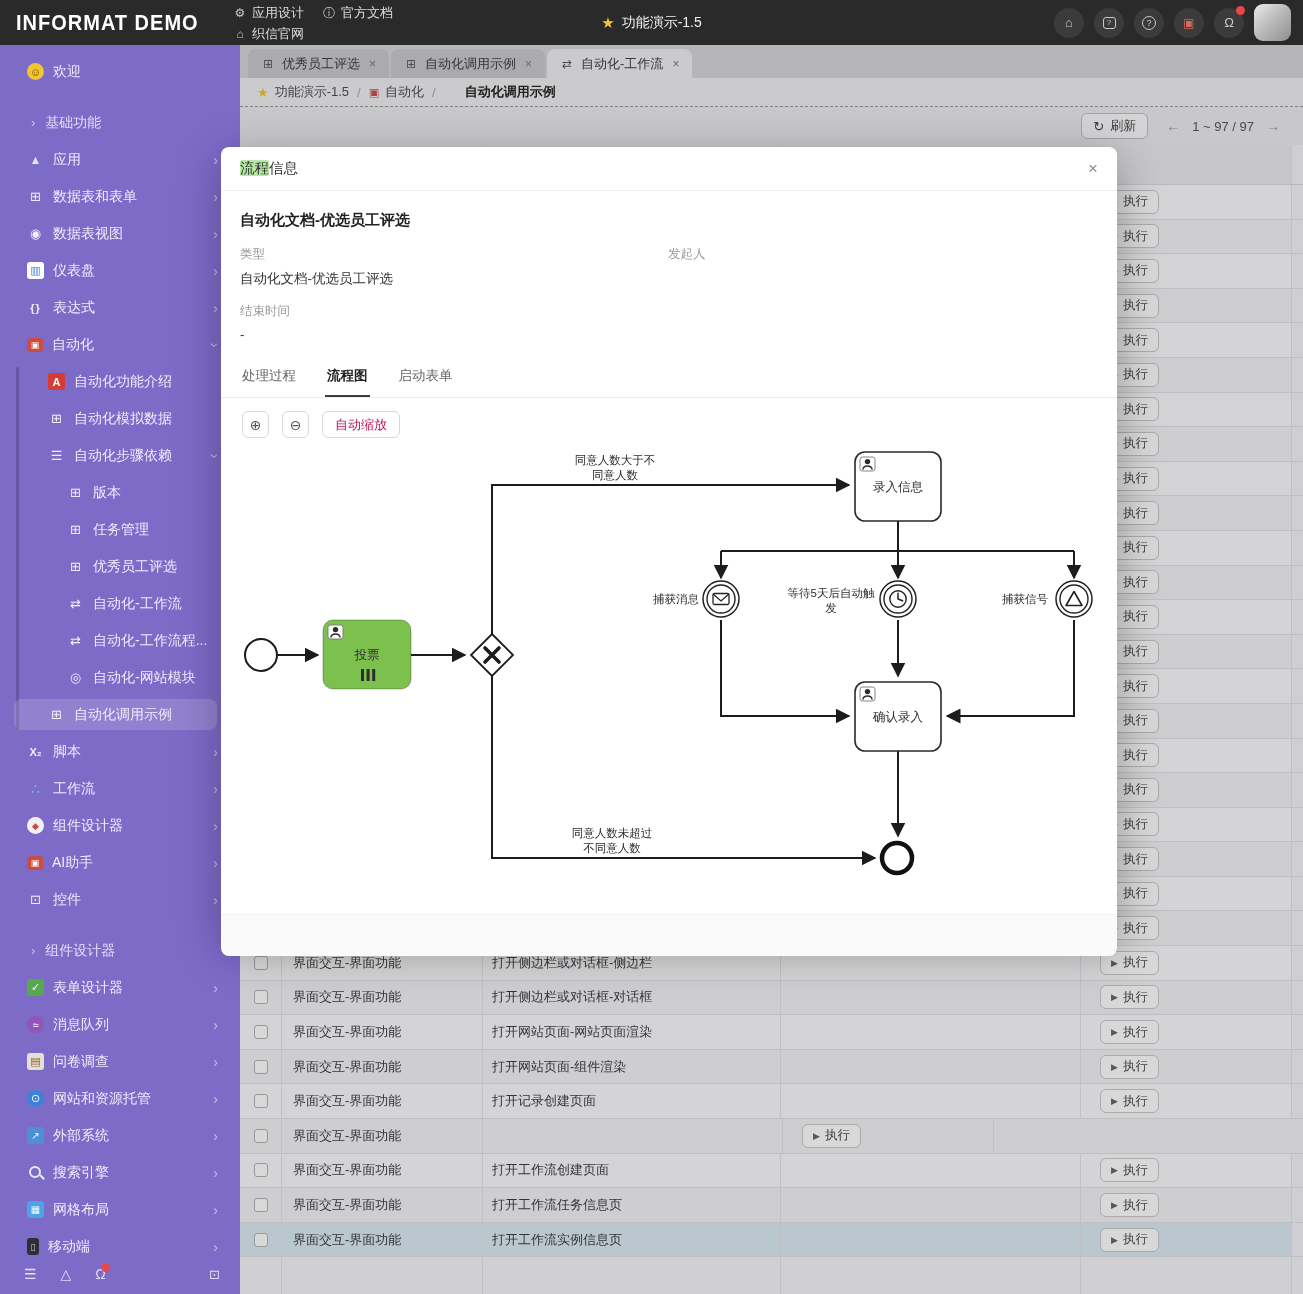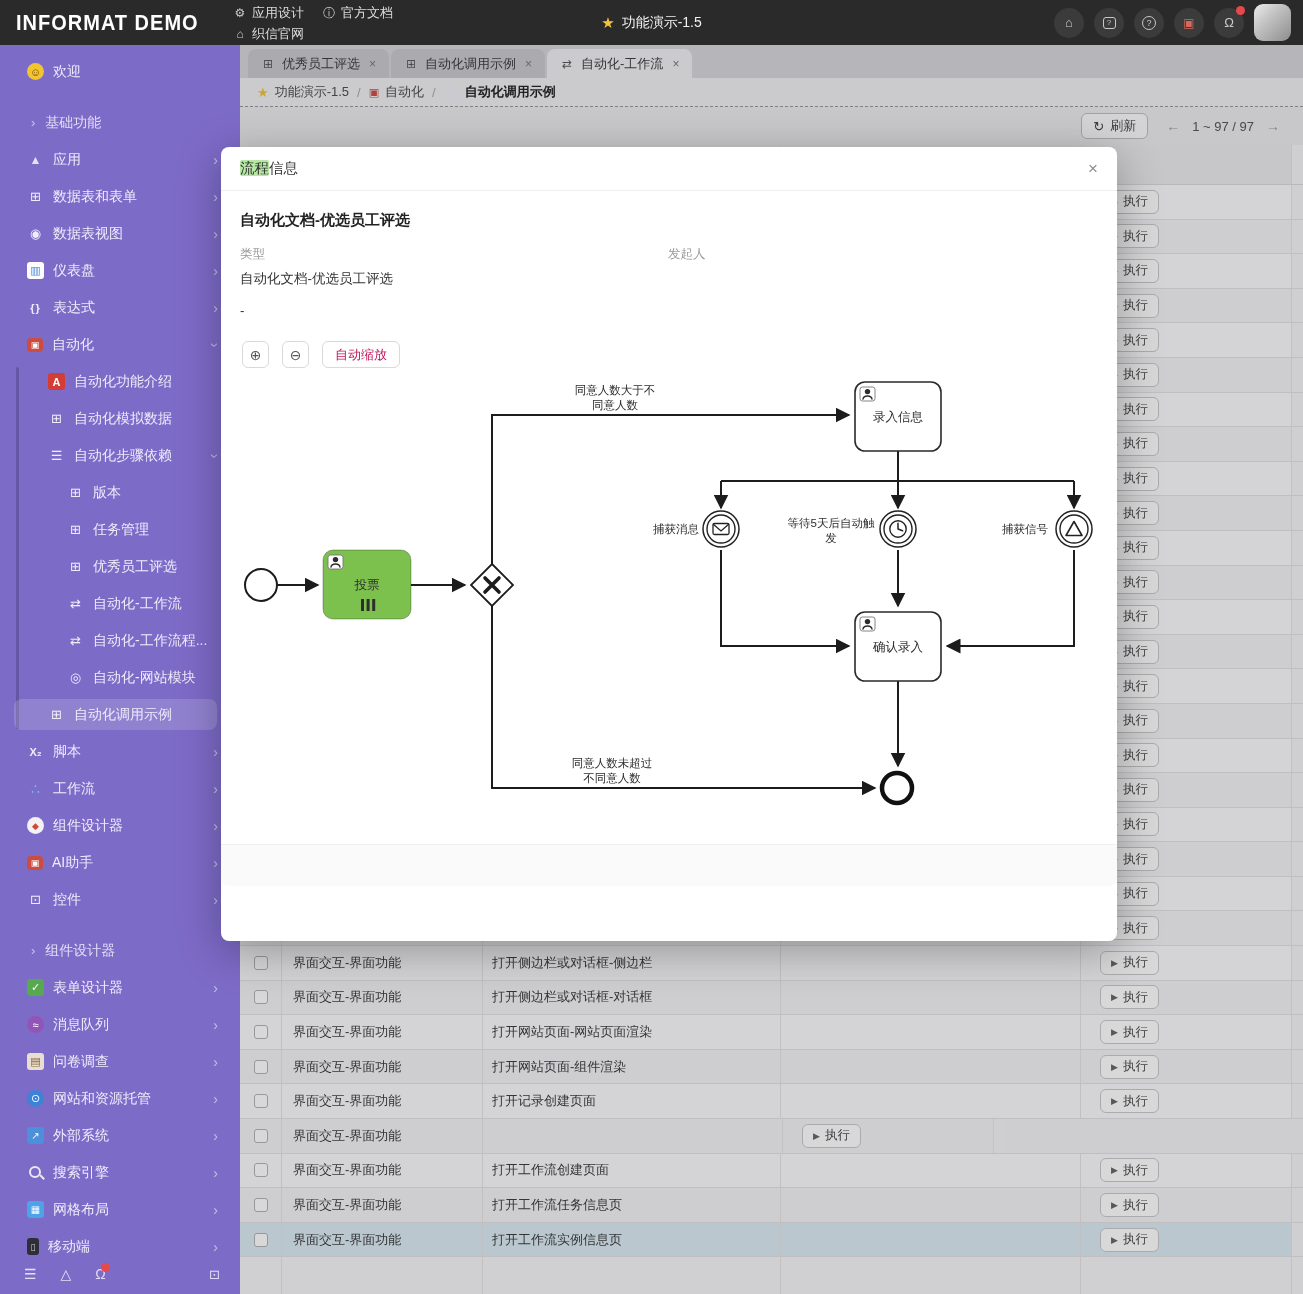--- a/index.html
+++ b/index.html
@@ -872,24 +872,30 @@
       <div class="m-heading">自动化文档-优选员工评选</div>
       <div class="fgrid" id="fgrid">
           <div class="fld">
             <div class="flabel">类型</div>
             <div class="fvalue">自动化文档-优选员工评选</div>
           </div>
           <div class="fld">
             <div class="flabel">发起人</div>
           </div>
           <div class="fld">
+            <div class="flabel">结束时间</div>
             <div class="fvalue">-</div>
           </div>
         </div>
     </div>
+    <div class="m-tabs" id="mtabs">
+        <div class="mtab">处理过程</div>
+        <div class="mtab active">流程图</div>
+        <div class="mtab">启动表单</div>
+      </div>
     <div class="m-diagram">
       <div class="d-tools">
         <div class="dbtn">⊕</div>
         <div class="dbtn">⊖</div>
         <div class="dbtn txt">自动缩放</div>
       </div>
       <svg id="flow-svg" viewBox="0 0 896 516">
           <defs>
             <marker id="arr" viewBox="0 0 10 10" refX="9" refY="5" markerWidth="7.5" markerHeight="7.5" orient="auto-start-reverse">
               <path d="M0,0 L10,5 L0,10 z" fill="#1c1c1c"></path>

